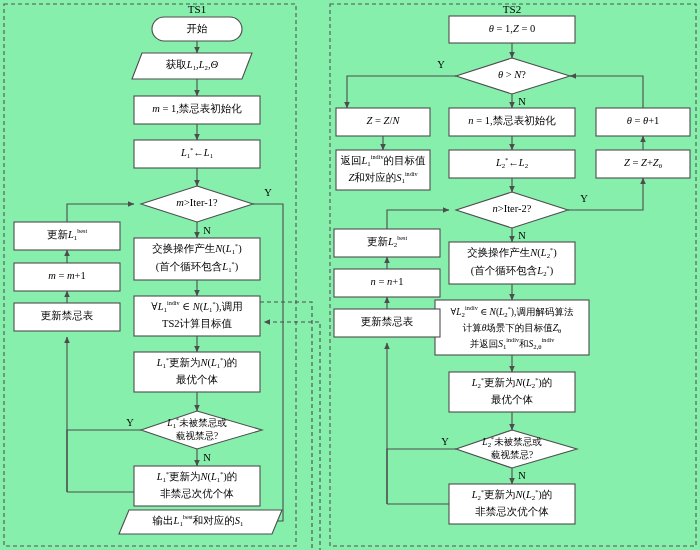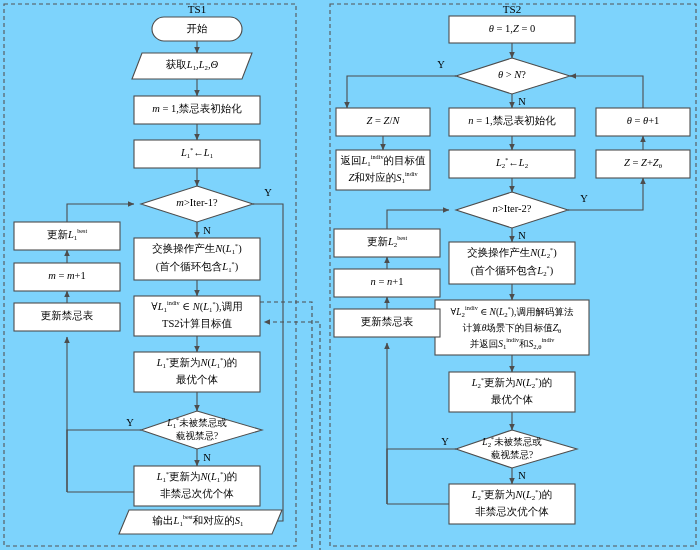--- a/index.html
+++ b/index.html
@@ -4,21 +4,21 @@
 <style>
   html, body {
     margin: 0;
     padding: 0;
     background: #ffffff;
   }
   #page {
     position: relative;
     width: 700px;
     height: 550px;
-    background: #7dd3fc;
+    background: #86efac;
     font-family: "Liberation Serif", "DejaVu Serif", serif;
     overflow: hidden;
   }
   svg#flow {
     position: absolute;
     left: 0;
     top: 0;
     width: 700px;
     height: 550px;
   }

